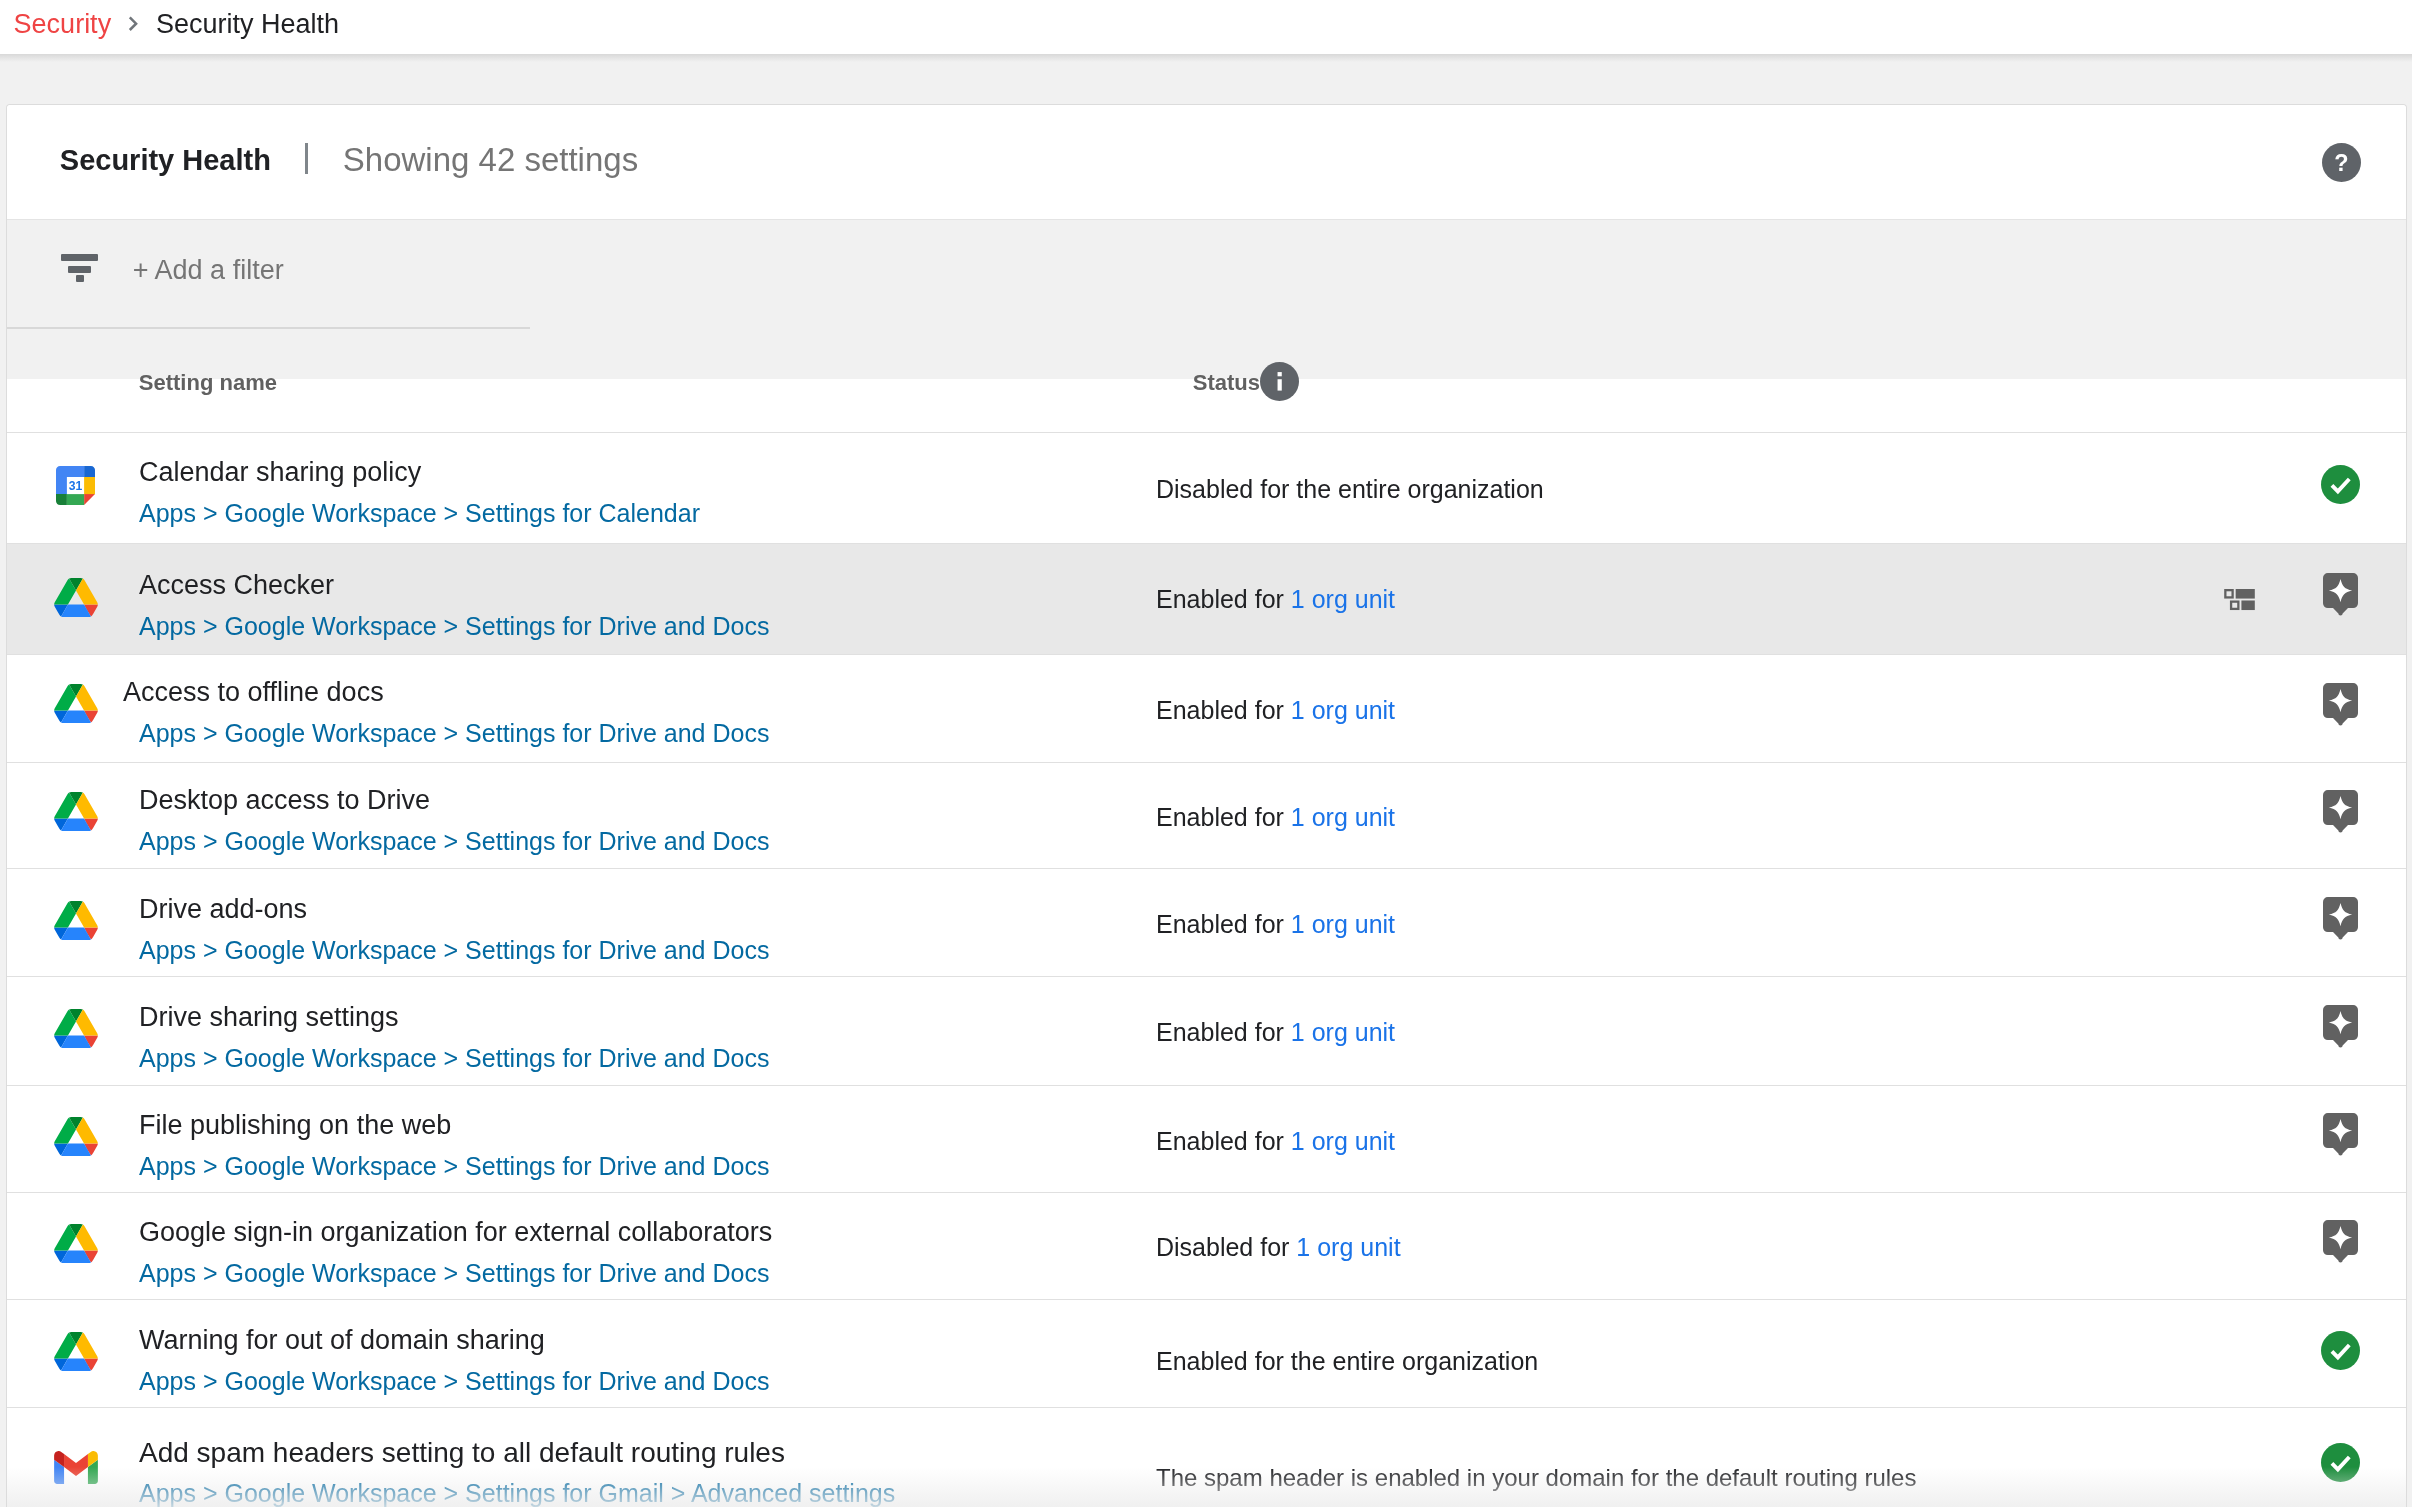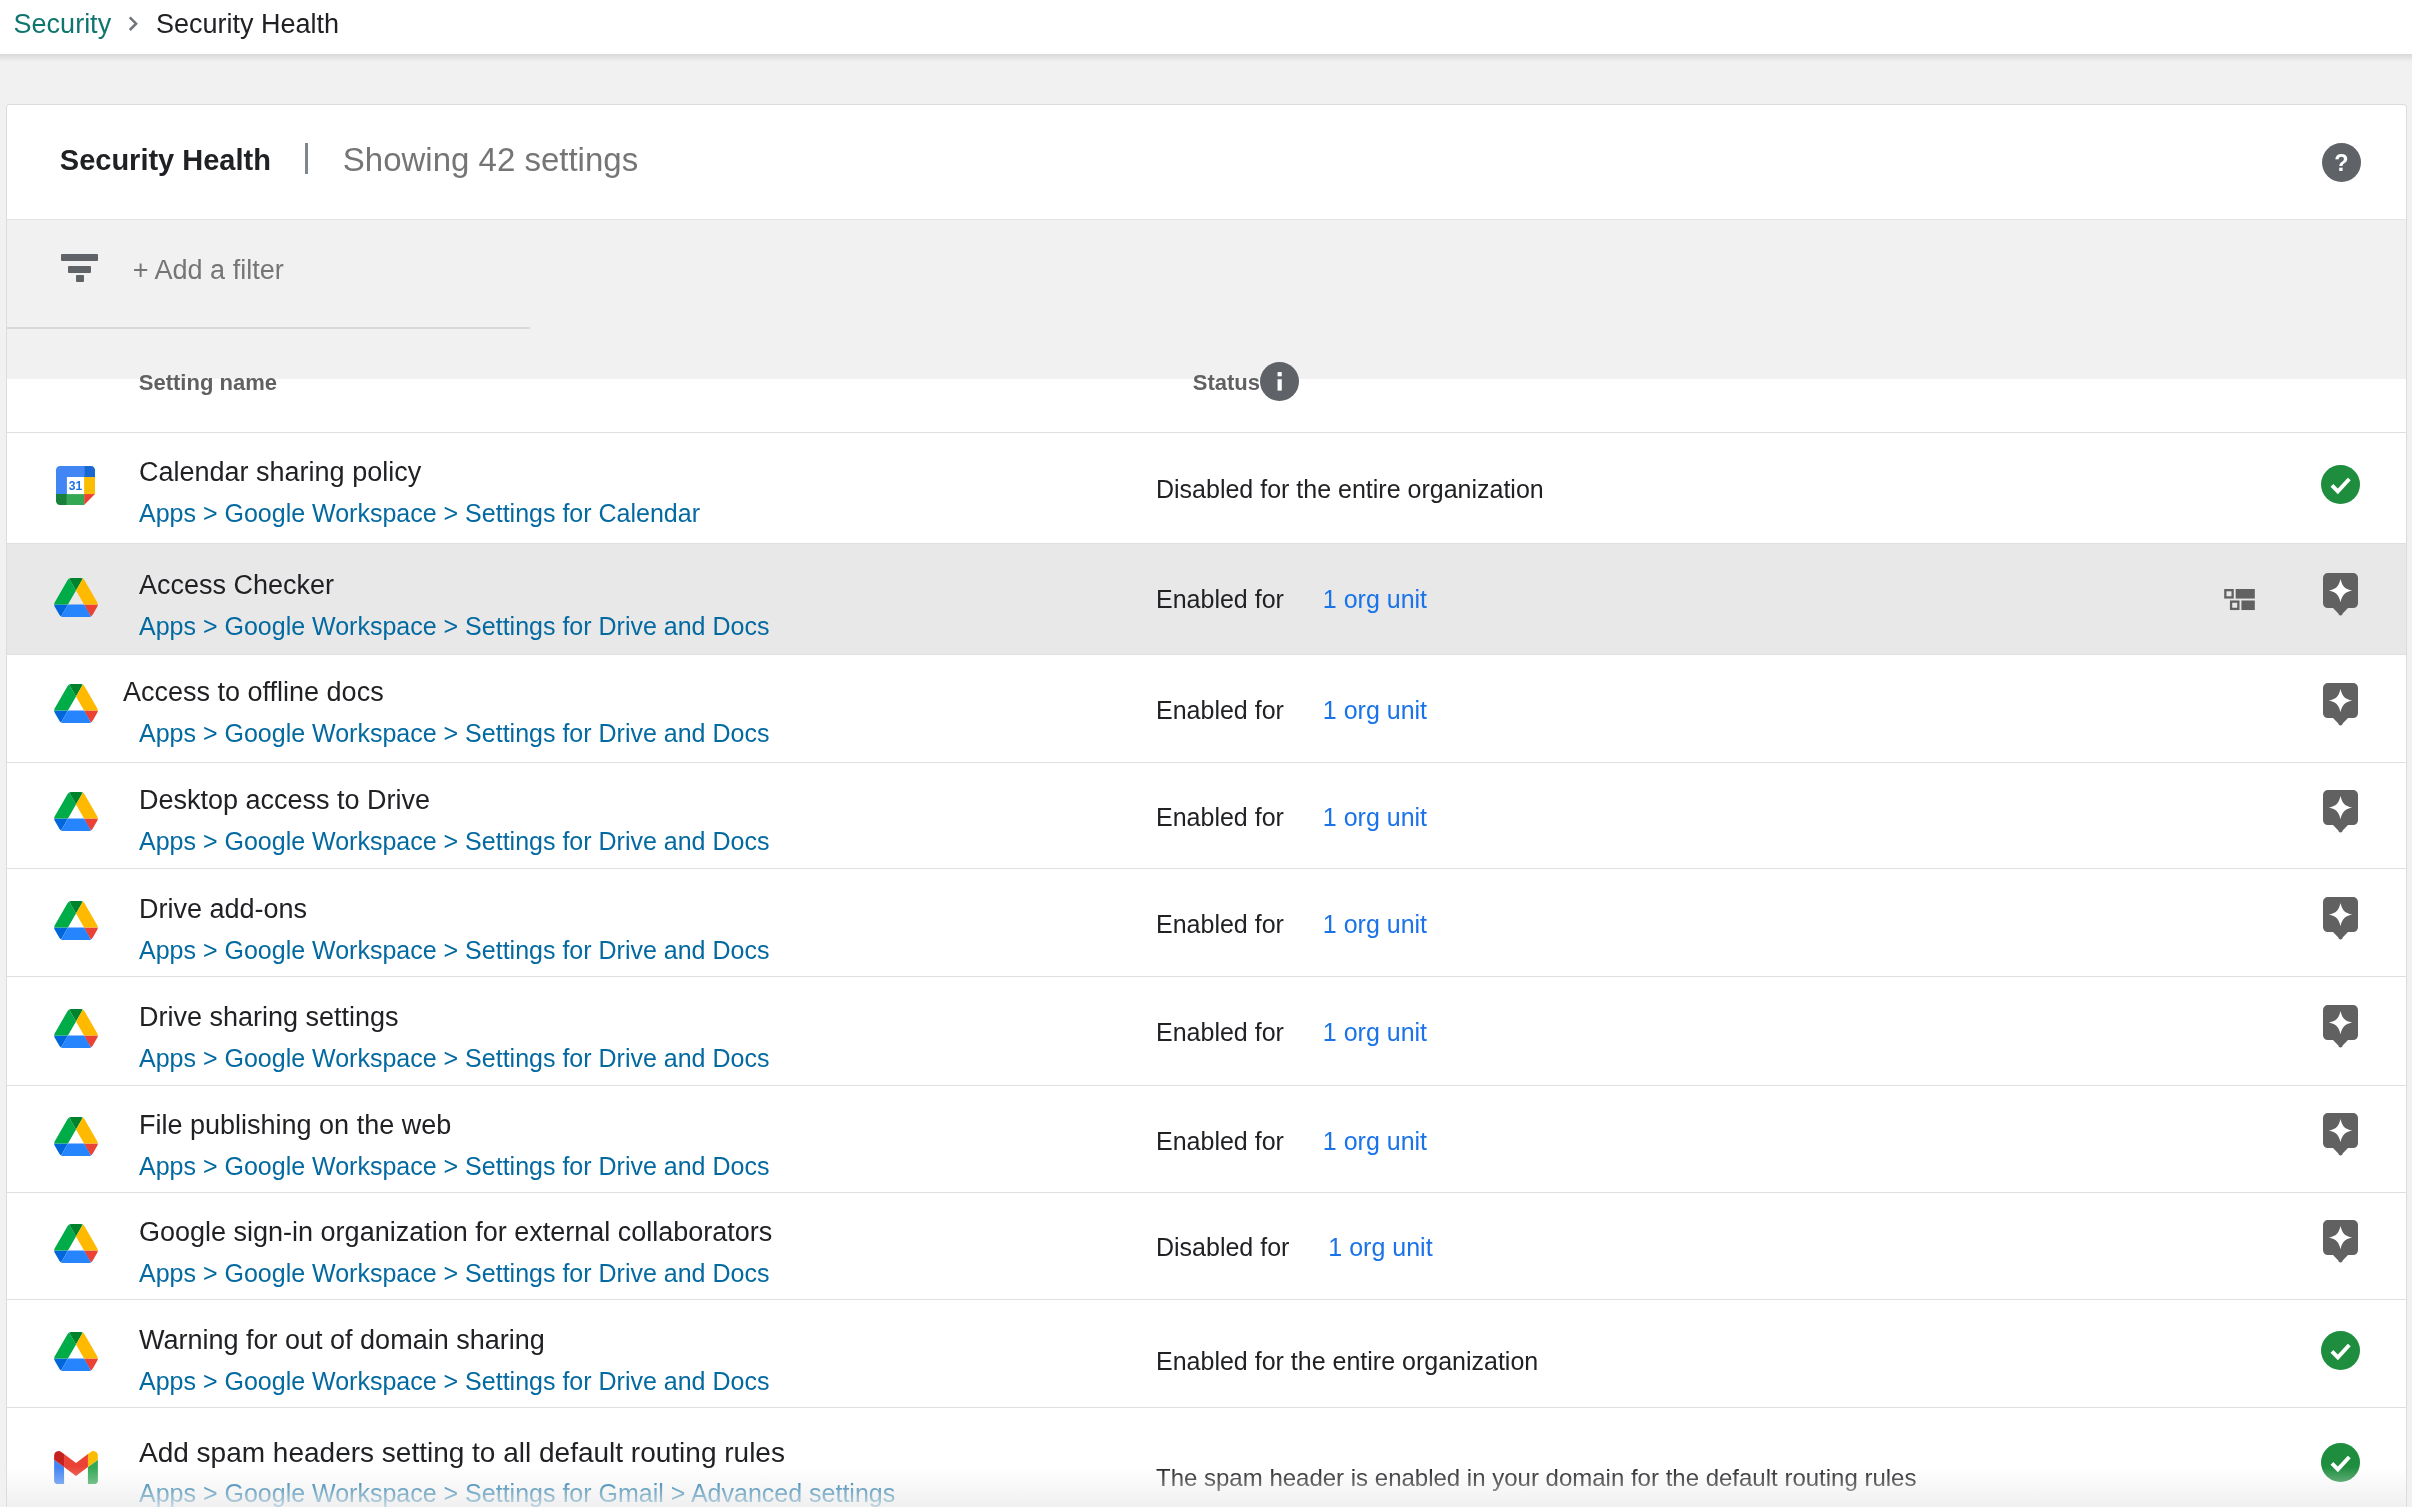--- a/index.html
+++ b/index.html
@@ -14,21 +14,21 @@
   .cardhead { position:absolute; left:0; top:0; width:100%; height:115px; background:#fff;
     border-bottom:1px solid #e4e4e4; border-radius:3.9px 3.9px 0 0; }
   .filterarea { position:absolute; left:0; top:115px; width:100%; height:159px; background:#f1f1f1; }
   .filterline { position:absolute; left:0; top:107px; width:523px; height:1.9px; background:#d8d8d8; }
   .row { position:absolute; left:6.8px; width:2399px; background:#fff; box-shadow: inset 0 1px 0 #e0e0e0; }
   .row.hl { background:#e8e8e8; }
   .t { position:absolute; white-space:pre; }
   .title { font-size:27px; line-height:27px; color:#202124; }
   .sub { font-size:25px; line-height:25px; color:#0369a1; }
   .status { font-size:25px; line-height:25px; color:#202124; }
-  .link { color:#1a73e8;margin-left:32px; }
+  .link { color:#1a73e8; }
 </style>
 </head>
 <body>
 <svg width="0" height="0" style="position:absolute">
   <defs>
     <g id="icdrive">
       <path fill="#0066da" d="m6.6 66.85 3.85 6.65c.8 1.4 1.95 2.5 3.3 3.3l13.75-23.8h-27.5c0 1.55.4 3.1 1.2 4.5z"></path>
       <path fill="#00ac47" d="m43.65 25-13.75-23.8c-1.35.8-2.5 1.9-3.3 3.3l-25.4 44a9.06 9.06 0 0 0 -1.2 4.5h27.5z"></path>
       <path fill="#ea4335" d="m73.55 76.8c1.35-.8 2.5-1.9 3.3-3.3l1.6-2.75 7.65-13.25c.8-1.4 1.2-2.95 1.2-4.5h-27.502l5.852 11.5z"></path>
       <path fill="#00832d" d="m43.65 25 13.75-23.8c-1.35-.8-2.9-1.2-4.5-1.2h-18.5c-1.6 0-3.15.45-4.5 1.2z"></path>
@@ -63,21 +63,21 @@
     <g id="icsquares">
       <rect x="1.2" y="1.2" width="7.6" height="7.6" fill="none" stroke="#616161" stroke-width="2.4"></rect>
       <rect x="12" y="0" width="20" height="10" fill="#616161"></rect>
       <rect x="7.2" y="13.2" width="7.6" height="7.6" fill="none" stroke="#616161" stroke-width="2.4"></rect>
       <rect x="18" y="12" width="14" height="10" fill="#616161"></rect>
     </g>
   </defs>
 </svg>
 
   <div class="topbar">
-    <div class="t" style="left:13.6px; top:10.7px; font-size:27px; line-height:27px; color:#0f766e;">Security</div>
+    <div class="t" style="left:13.6px; top:10.7px; font-size:27px; line-height:27px; color:#ef4444;">Security</div>
     <svg class="abs" style="left:123px; top:13.6px;" width="19.4" height="19.4" viewBox="0 0 20 20">
       <path d="M7 3.5 L13.5 10 L7 16.5" fill="none" stroke="#70757a" stroke-width="2.6"></path>
     </svg>
     <div class="t" style="left:156px; top:10.7px; font-size:27px; line-height:27px; color:#202124;">Security Health</div>
   </div>
   <div class="shadowband"></div>
 
   <div class="card">
     <div class="cardhead">
       <div class="t" style="left:53px; top:41px; font-size:29px; line-height:29px; font-weight:bold; color:#202124;">Security Health</div>

